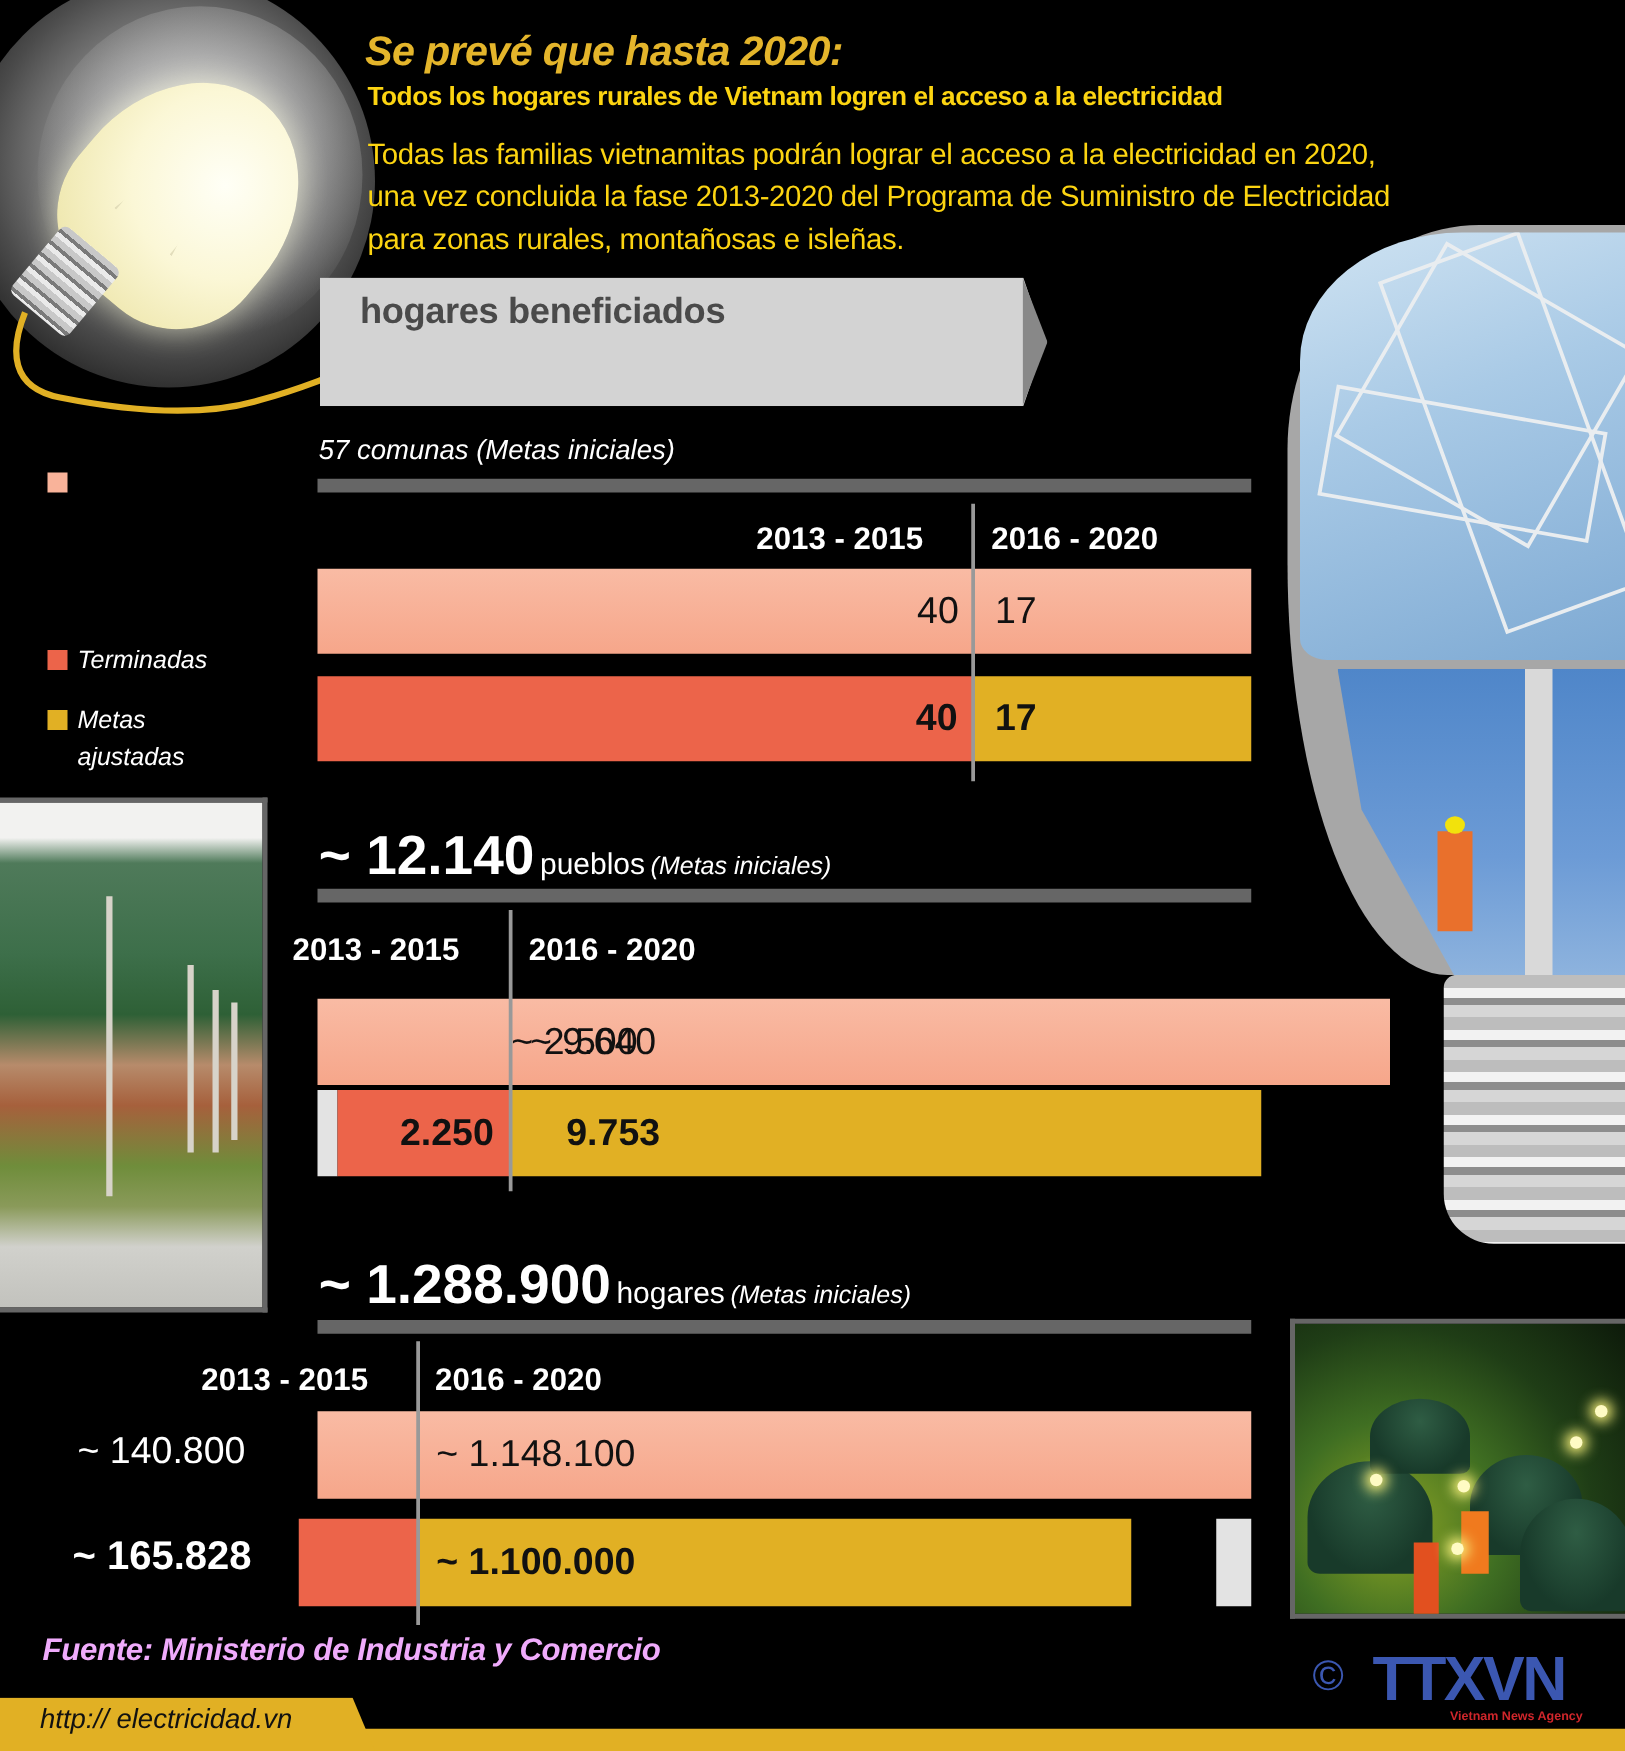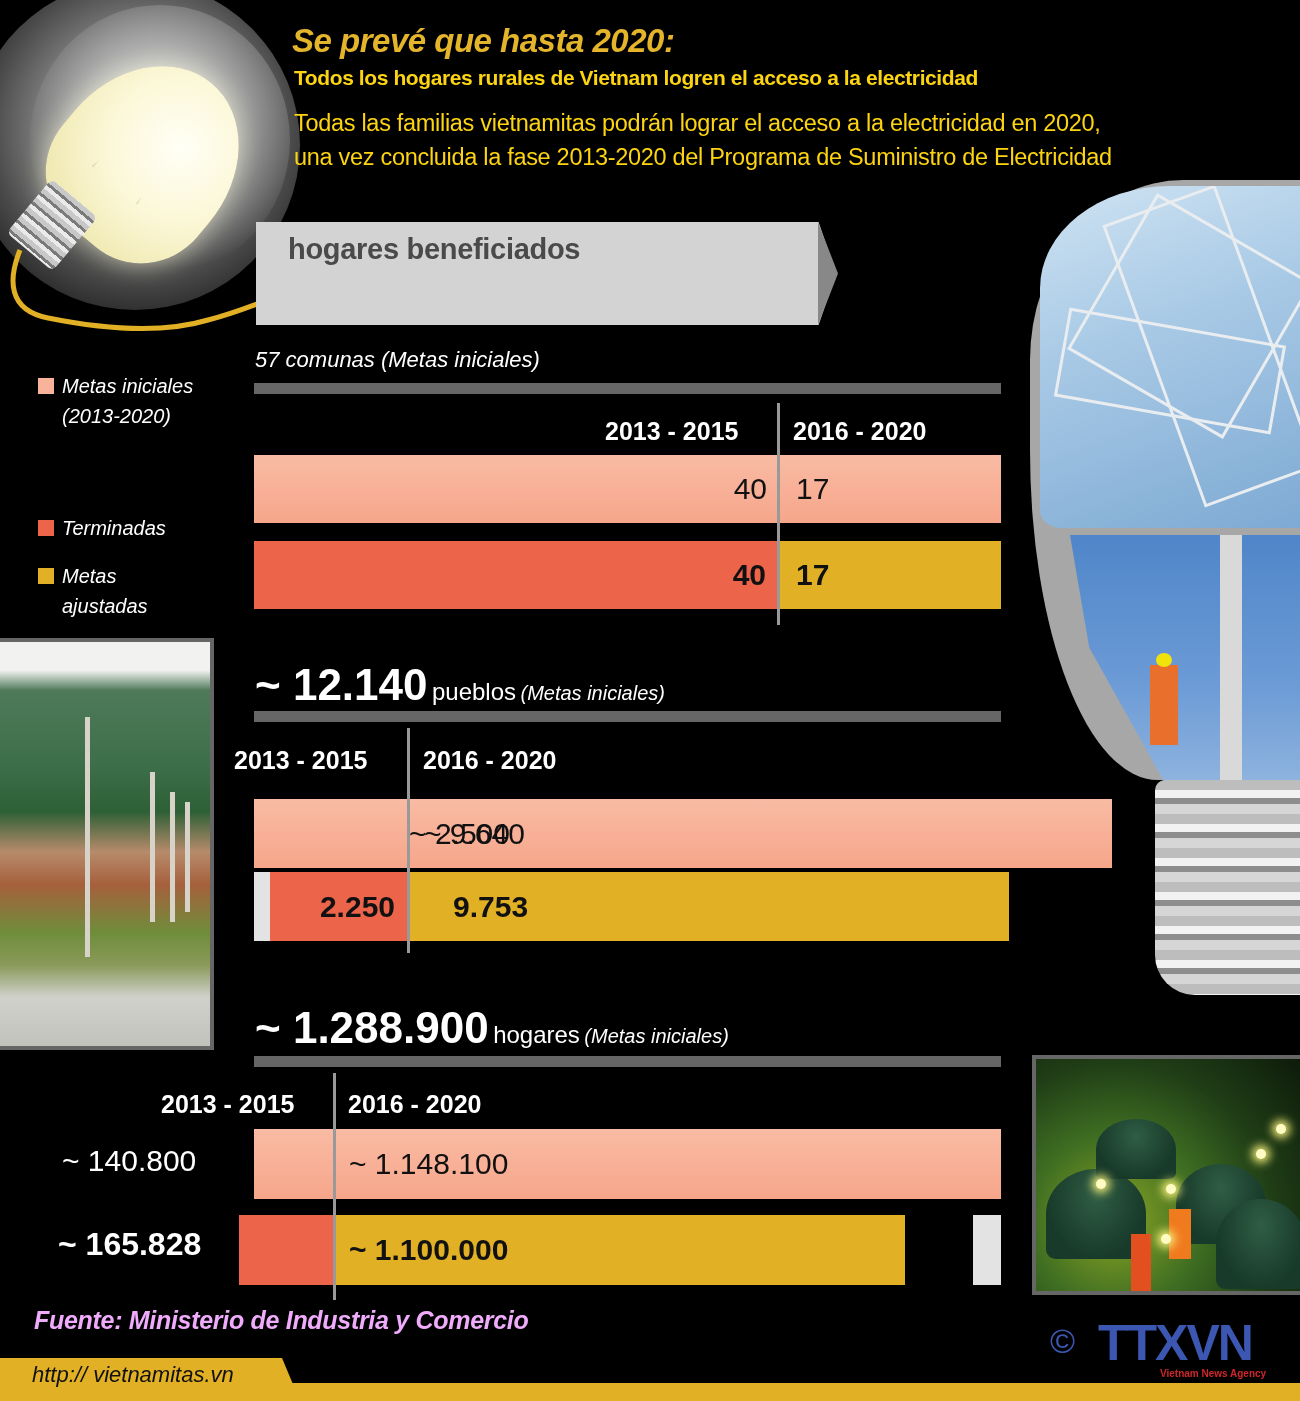--- a/index.html
+++ b/index.html
@@ -92,20 +92,21 @@
 <div class="abs bulb-base"></div>
 <svg class="abs cord" viewBox="0 0 260 95">
   <path d="M12 10 C0 40, 0 70, 40 78 C90 88, 150 95, 200 80 C230 72, 245 65, 260 60" fill="none" stroke="#e1b024" stroke-width="5"></path>
 </svg>
 
 <div class="abs title-1">Se prevé que hasta 2020:</div>
 <div class="abs title-2">Todos los hogares rurales de Vietnam logren el acceso a la electricidad</div>
 <div class="abs intro">
   <div>Todas las familias vietnamitas podrán lograr el acceso a la electricidad en 2020,</div>
   <div>una vez concluida la fase 2013-2020 del Programa de Suministro de Electricidad</div>
+  <div>para zonas rurales, montañosas e isleñas.</div>
 </div>
 
 <div class="abs banner"></div>
 <div class="abs banner-shade"></div>
 <div class="abs banner-text">
   <div>hogares beneficiados</div>
 </div>
 
 <div class="abs rbulb-frame"></div>
 <div class="abs rphoto-top">
@@ -136,24 +137,20 @@
   <div style="position:absolute;left:133px;top:150px;width:22px;height:50px;background:#f07a1e;"></div>
   <div class="glow" style="left:125px;top:175px;"></div>
   <div class="glow" style="left:130px;top:125px;"></div>
   <div class="glow" style="left:60px;top:120px;"></div>
   <div class="glow" style="left:220px;top:90px;"></div>
   <div class="glow" style="left:240px;top:65px;"></div>
 </div>
 
 <div class="abs legend-item" style="top:371px;">
   <span class="swatch" style="background:#f9b39a;"></span>
-  <span>
-    <span style="display:block">Metas iniciales</span>
-    <span style="display:block">(2013-2020)</span>
-  </span>
 </div>
 <div class="abs legend-item" style="top:513px;">
   <span class="swatch" style="background:#ec644a;"></span>
   <span>Terminadas</span>
 </div>
 <div class="abs legend-item" style="top:561px;">
   <span class="swatch" style="background:#e1b024;"></span>
   <span>
     <span style="display:block">Metas</span>
     <span style="display:block">ajustadas</span>
@@ -213,16 +210,16 @@
 <div class="bar bar-done" style="left:239px;top:1215px;width:97px;height:70px;"></div>
 <div class="bar bar-adj" style="left:336px;top:1215px;width:569px;height:70px;">
   <span class="num bold" style="left:13px;">~ 1.100.000</span>
 </div>
 <div class="bar bar-grey" style="left:973px;top:1215px;width:28px;height:70px;"></div>
 <div class="abs vline" style="left:333px;top:1073px;height:227px;"></div>
 
 <div class="abs source">Fuente: Ministerio de Industria y Comercio</div>
 <div class="abs footer-band"></div>
 <div class="abs url-tab"></div>
-<div class="abs url">http:// vietnamitas.vn</div>
+<div class="abs url">http:// electricidad.vn</div>
 <div class="abs copyright">©</div>
 <div class="abs logo">TTXVN</div>
 <div class="abs logo-sub">Vietnam News Agency</div>
 
 </body></html>

